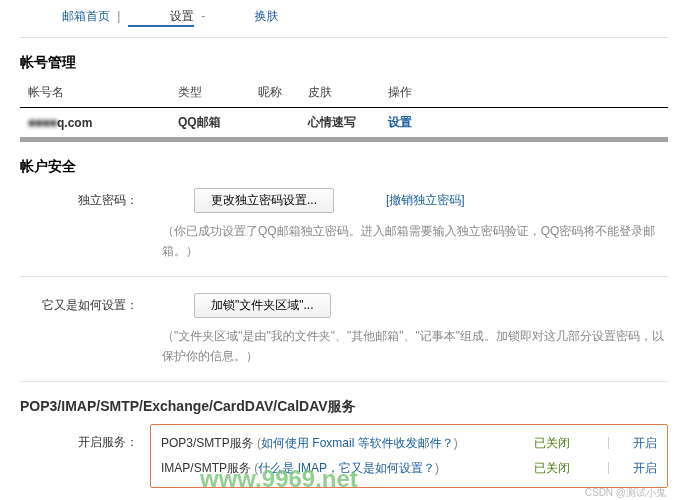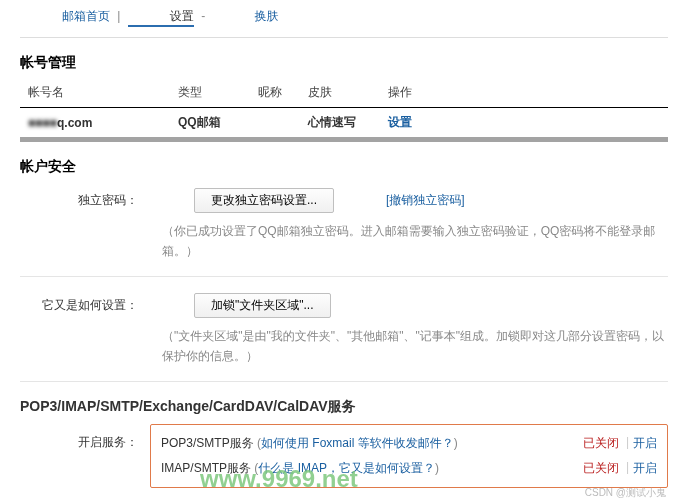--- a/index.html
+++ b/index.html
@@ -24,23 +24,23 @@
   .security-row { display: flex; align-items: center; padding: 6px 0 4px 0; gap: 44px; }
   .security-row .label { width: 130px; text-align: right; padding-right: 12px; color: #333; }
   .btn { background: linear-gradient(#fdfdfd,#f0f0f0); border: 1px solid #bfbfbf; border-radius: 2px; padding: 3px 16px; font-size: 12px; cursor: pointer; margin-right: 8px; }
   .hint { color: #888; padding: 4px 0 14px 142px; line-height: 1.7; }
   .divider { border-top: 1px solid #e5e5e5; margin: 0 20px; }
   .svc-title { font-size: 14px; font-weight: bold; padding: 16px 20px 8px 20px; }
   .svc-wrap { display: flex; padding: 0 20px 20px 20px; }
   .svc-label { width: 130px; text-align: right; padding-right: 12px; padding-top: 10px; }
   .svc-body { flex: 1; }
   .svc-box { border: 1px solid #e07a4a; border-radius: 2px; padding: 6px 10px; margin-bottom: 6px; }
-  .svc-row { display: flex; align-items: flex-start; padding: 4px 0; }
+  .svc-row { display: flex; align-items: flex-start; padding: 4px 0; gap: 19px; }
   .svc-row .main { flex: 1; color: #333; }
-  .svc-row .status { color: #b91c1c; margin-right: 3px; }
+  .svc-row .status { color: #4d7c0f; margin-right: 14px; }
   .paren { color: #888; }
   .watermark { position: absolute; left: 200px; top: 465px; font-size: 24px; color: #7ec87e; font-weight: bold; opacity: 0.85; pointer-events: none; }
   .csdn { position: absolute; right: 22px; top: 486px; font-size: 10px; color: #bbb; }
   .blur { filter: blur(2px); display: inline-block; }
 </style>
 </head>
 <body>
 
 <div class="topnav">
   <a>邮箱首页</a>

